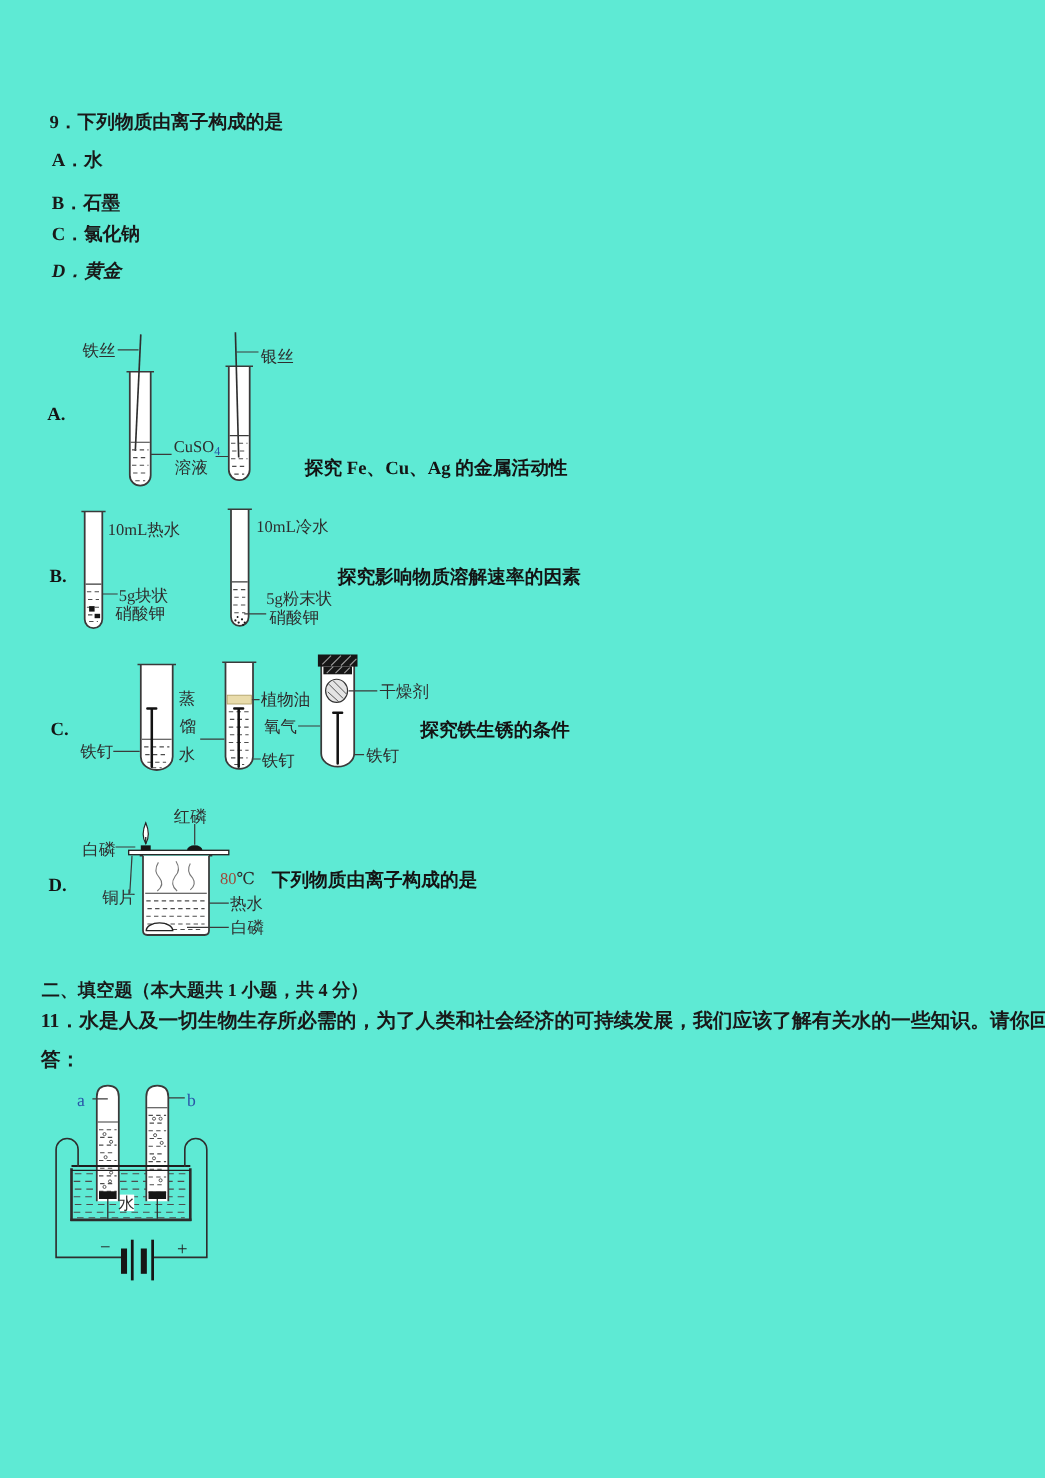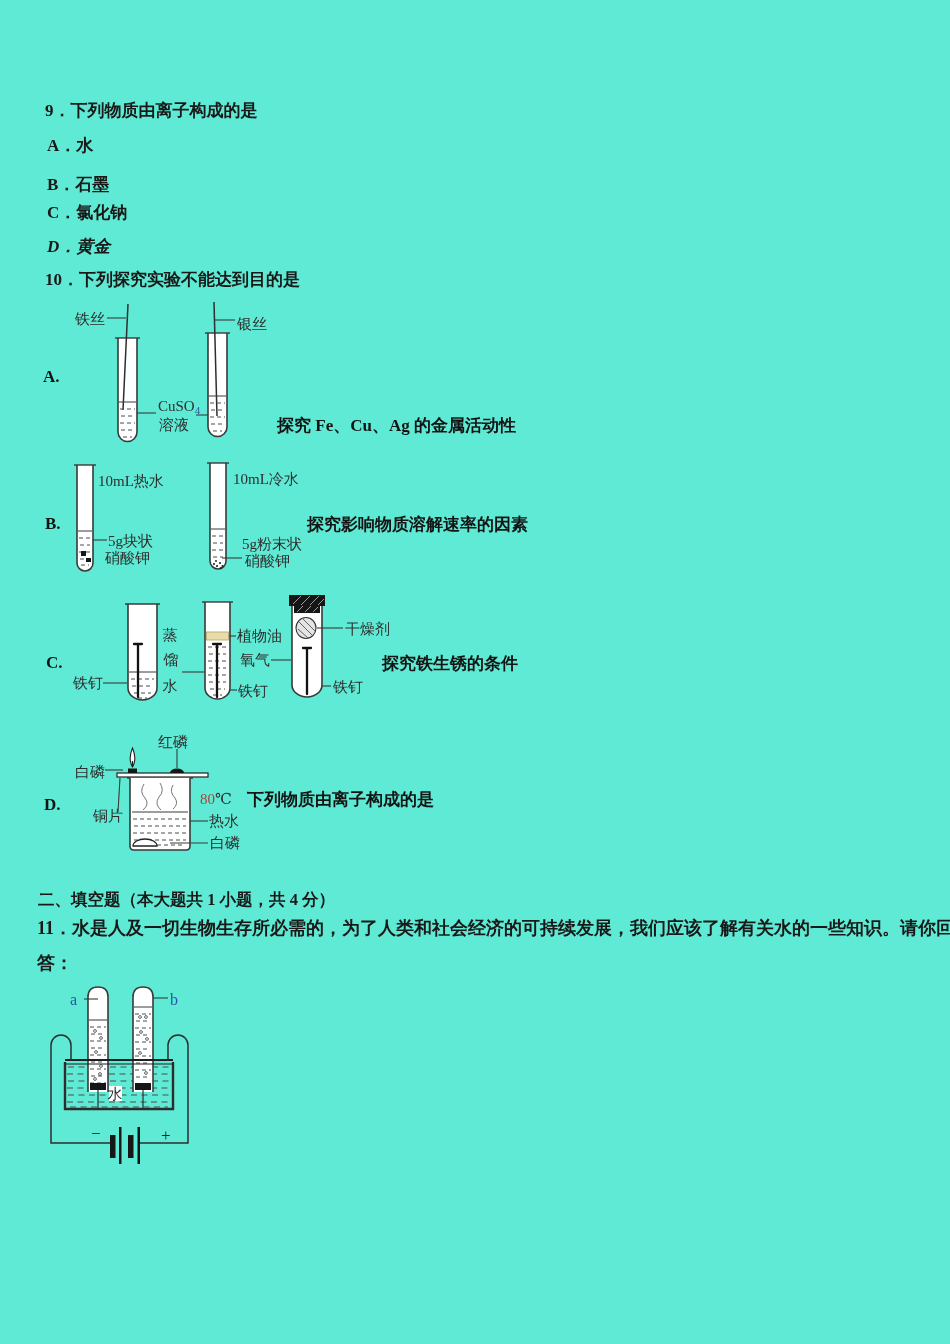--- a/index.html
+++ b/index.html
@@ -42,23 +42,20 @@
   <div class="abs qt" style="left:47px;top:152px;margin-top:21px;">
     <span>B．</span><span>石墨</span>
   </div>
   <div class="abs qt" style="left:47px;top:201px;">
     <span>C．</span><span>氯化钠</span>
   </div>
   <div class="abs qt" style="left:47px;top:235px;font-style:italic;">
     <span>D．</span><span>黄金</span>
   </div>
 
-  <div class="abs qt" style="left:45px;top:268px;">
-    <span>10．</span><span>下列探究实验不能达到目的是</span>
-  </div>
 
   <div class="abs letter" style="left:43px;top:367px;">A.</div>
   <svg class="abs" style="left:60px;top:298px;" width="230" height="147" viewBox="0 0 230 147">
     <g>
       <path class="tube" d="M58,40 V134 A9.5,9.5 0 0 0 77,134 V40"></path>
       <line class="rim" x1="55" y1="40" x2="80" y2="40"></line>
       <line class="wire" x1="68" y1="6" x2="63" y2="112"></line>
       <line class="surf" x1="58.8" y1="104" x2="76.2" y2="104"></line>
       <path class="dash2" d="M60,111 H75 M61,118 H74 M60,125 H75 M61,132 H74 M63,139 H72"></path>
     </g>

